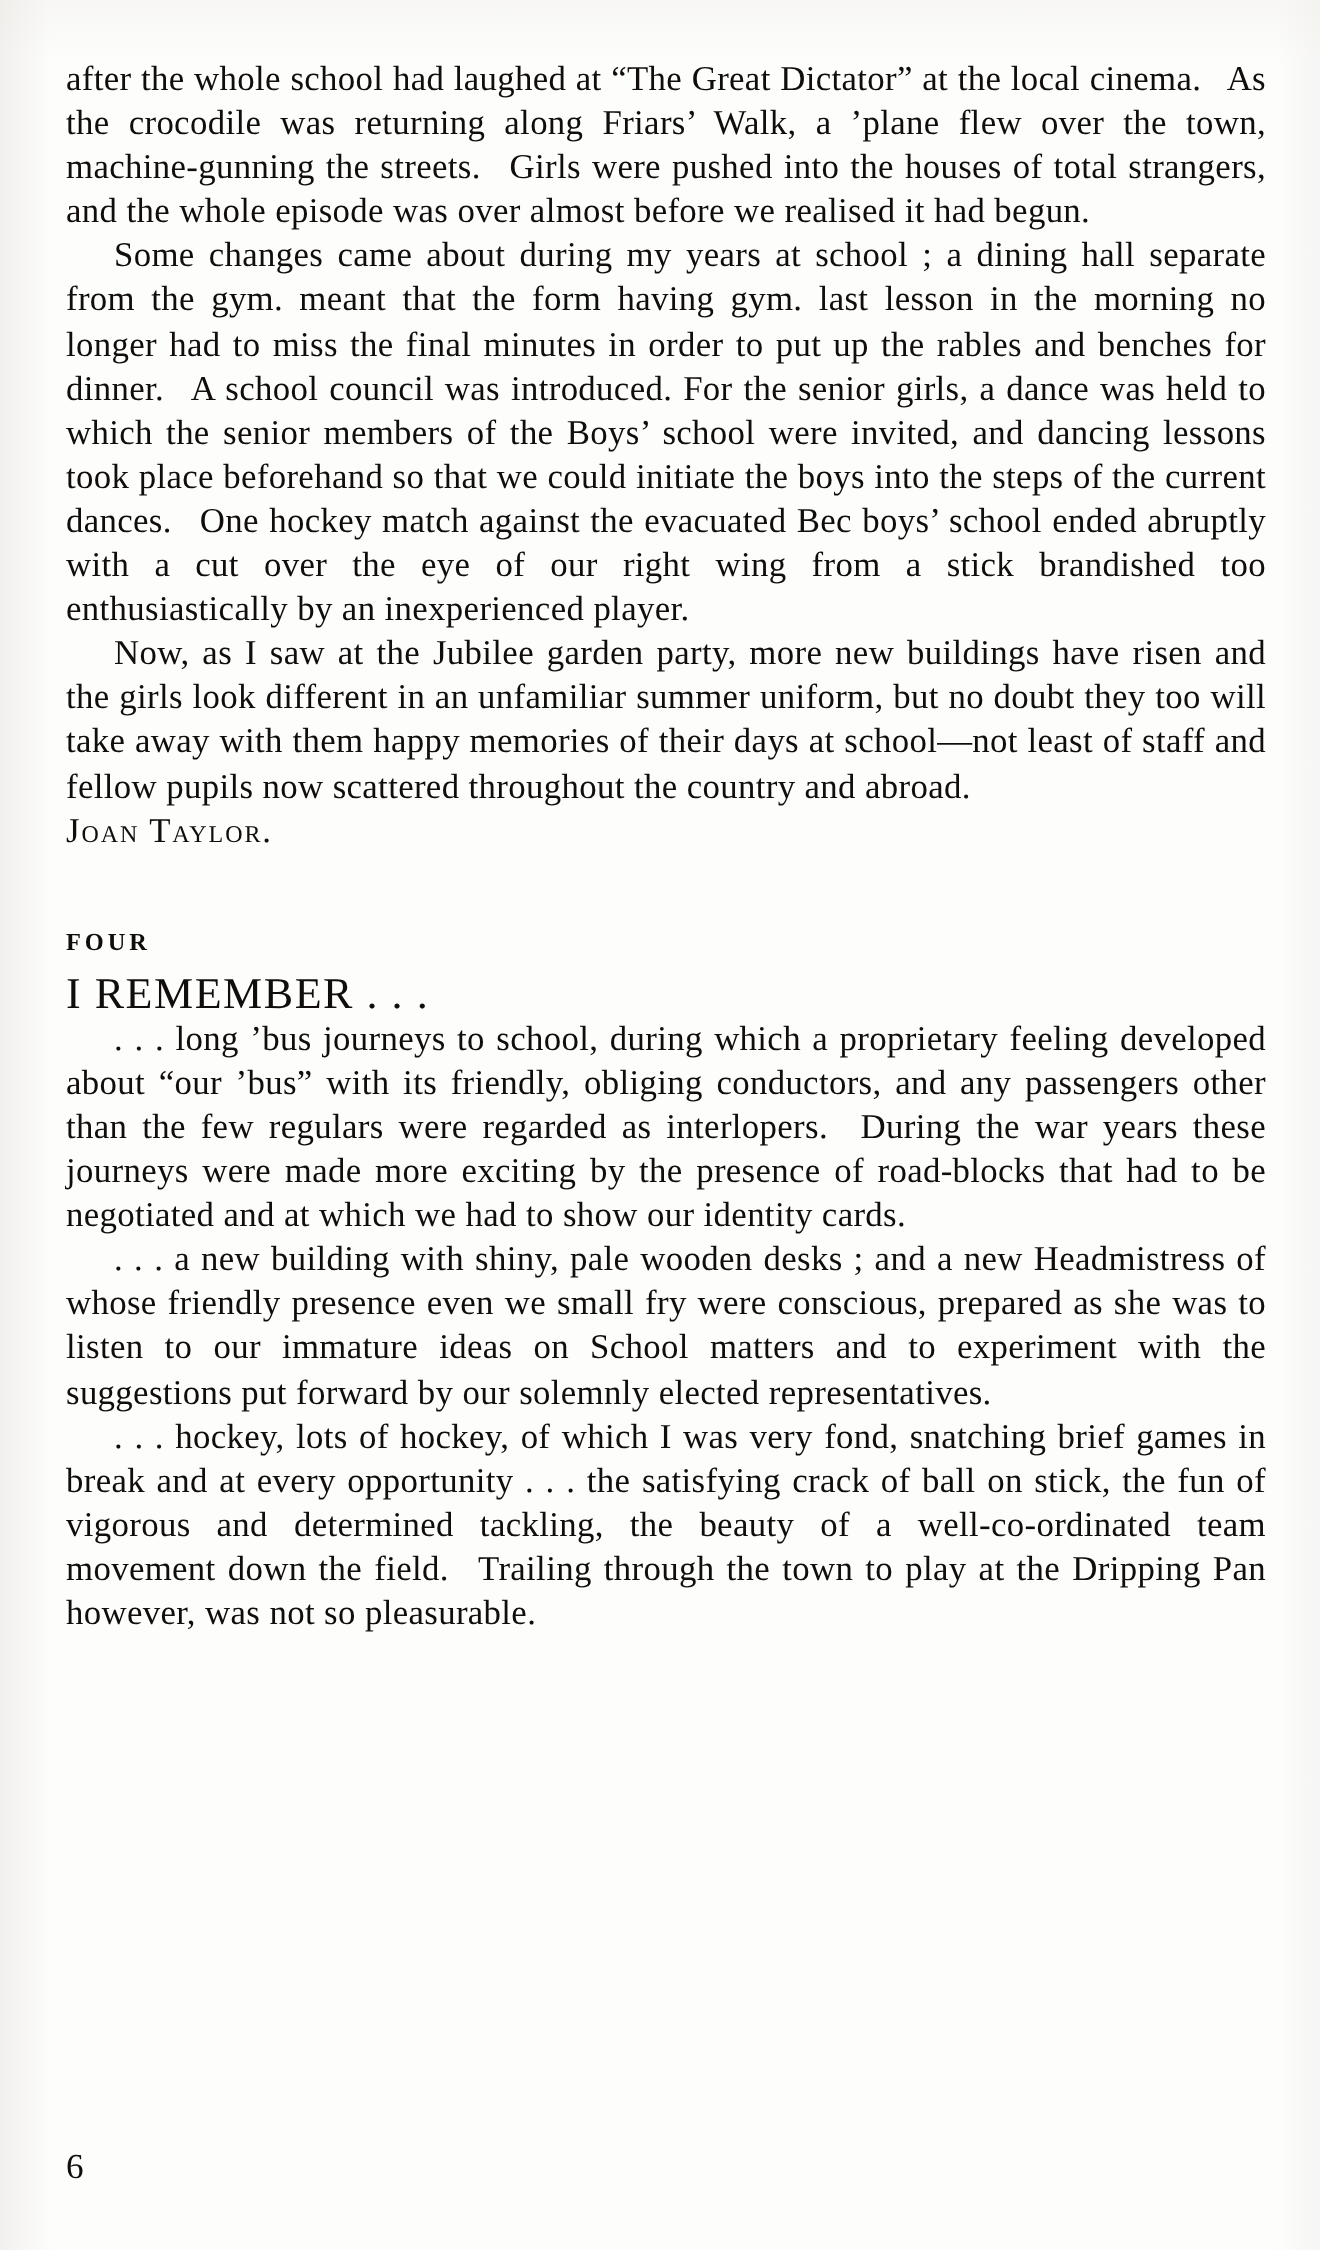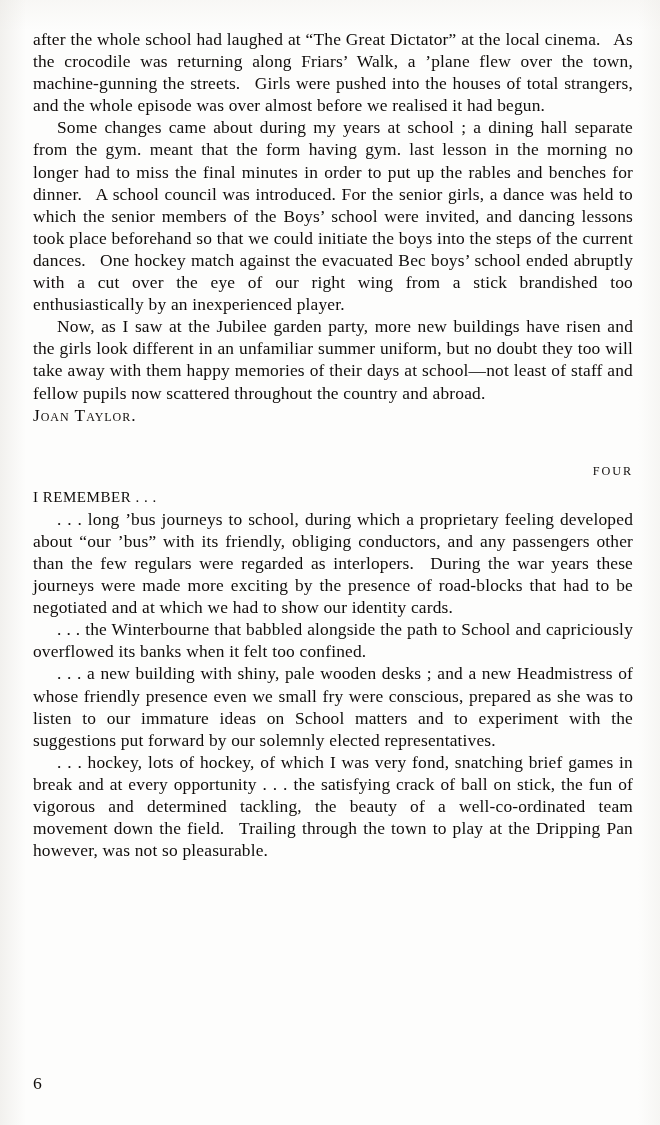--- a/index.html
+++ b/index.html
@@ -65,30 +65,30 @@
     padding-right: 3px;
   }
 
   .small-caps {
     font-variant: small-caps;
     letter-spacing: 0.055em;
   }
 
   .section-number {
     margin: 0;
-    text-align: right;
+    text-align: left;
     font-size: 12.2px;
-    font-weight: normal;
+    font-weight: bold;
     letter-spacing: 0.16em;
     line-height: 22px;
   }
 
   .section-title {
     margin: 0;
-    font-size: 15px;
+    font-size: 22px;
     line-height: 22.1px;
     letter-spacing: 0.035em;
     text-align: left;
   }
 
   .gap-after-article { height: 34px; }
   .gap-after-heading { height: 4px; }
 
   .page-number {
     position: absolute;
@@ -120,21 +120,20 @@
     <div class="gap-after-article"></div>
 
     <p class="section-number">FOUR</p>
 
     <div class="gap-after-heading"></div>
 
     <p class="section-title">I REMEMBER . . .</p>
 
     <p class="body-text">. . . long ’bus journeys to school, during which a proprietary feeling developed about “our ’bus” with its friendly, obliging conductors, and any passengers other than the few regulars were regarded as interlopers.  During the war years these journeys were made more exciting by the presence of road-blocks that had to be negotiated and at which we had to show our identity cards.</p>
 
-    <p class="body-text">. . . the Winterbourne that babbled alongside the path to School and capriciously overflowed its banks when it felt too confined.</p>
 
     <p class="body-text">. . . a new building with shiny, pale wooden desks ; and a new Headmistress of whose friendly presence even we small fry were conscious, prepared as she was to listen to our immature ideas on School matters and to experiment with the suggestions put forward by our solemnly elected representatives.</p>
 
 
     <p class="body-text">. . . hockey, lots of hockey, of which I was very fond, snatching brief games in break and at every opportunity . . . the satisfying crack of ball on stick, the fun of vigorous and determined tackling, the beauty of a well-co-ordinated team movement down the field.  Trailing through the town to play at the Dripping Pan however, was not so pleasurable.</p>
 
   </div>
 
   <div class="page-number">6</div>
 </div>

